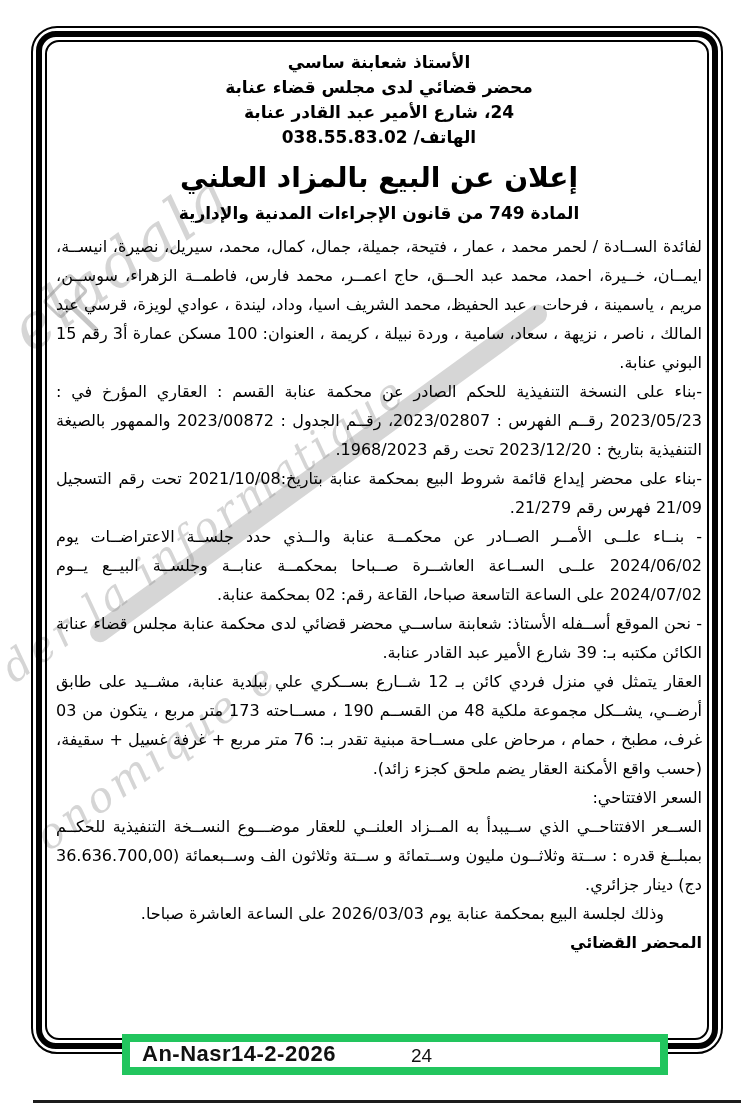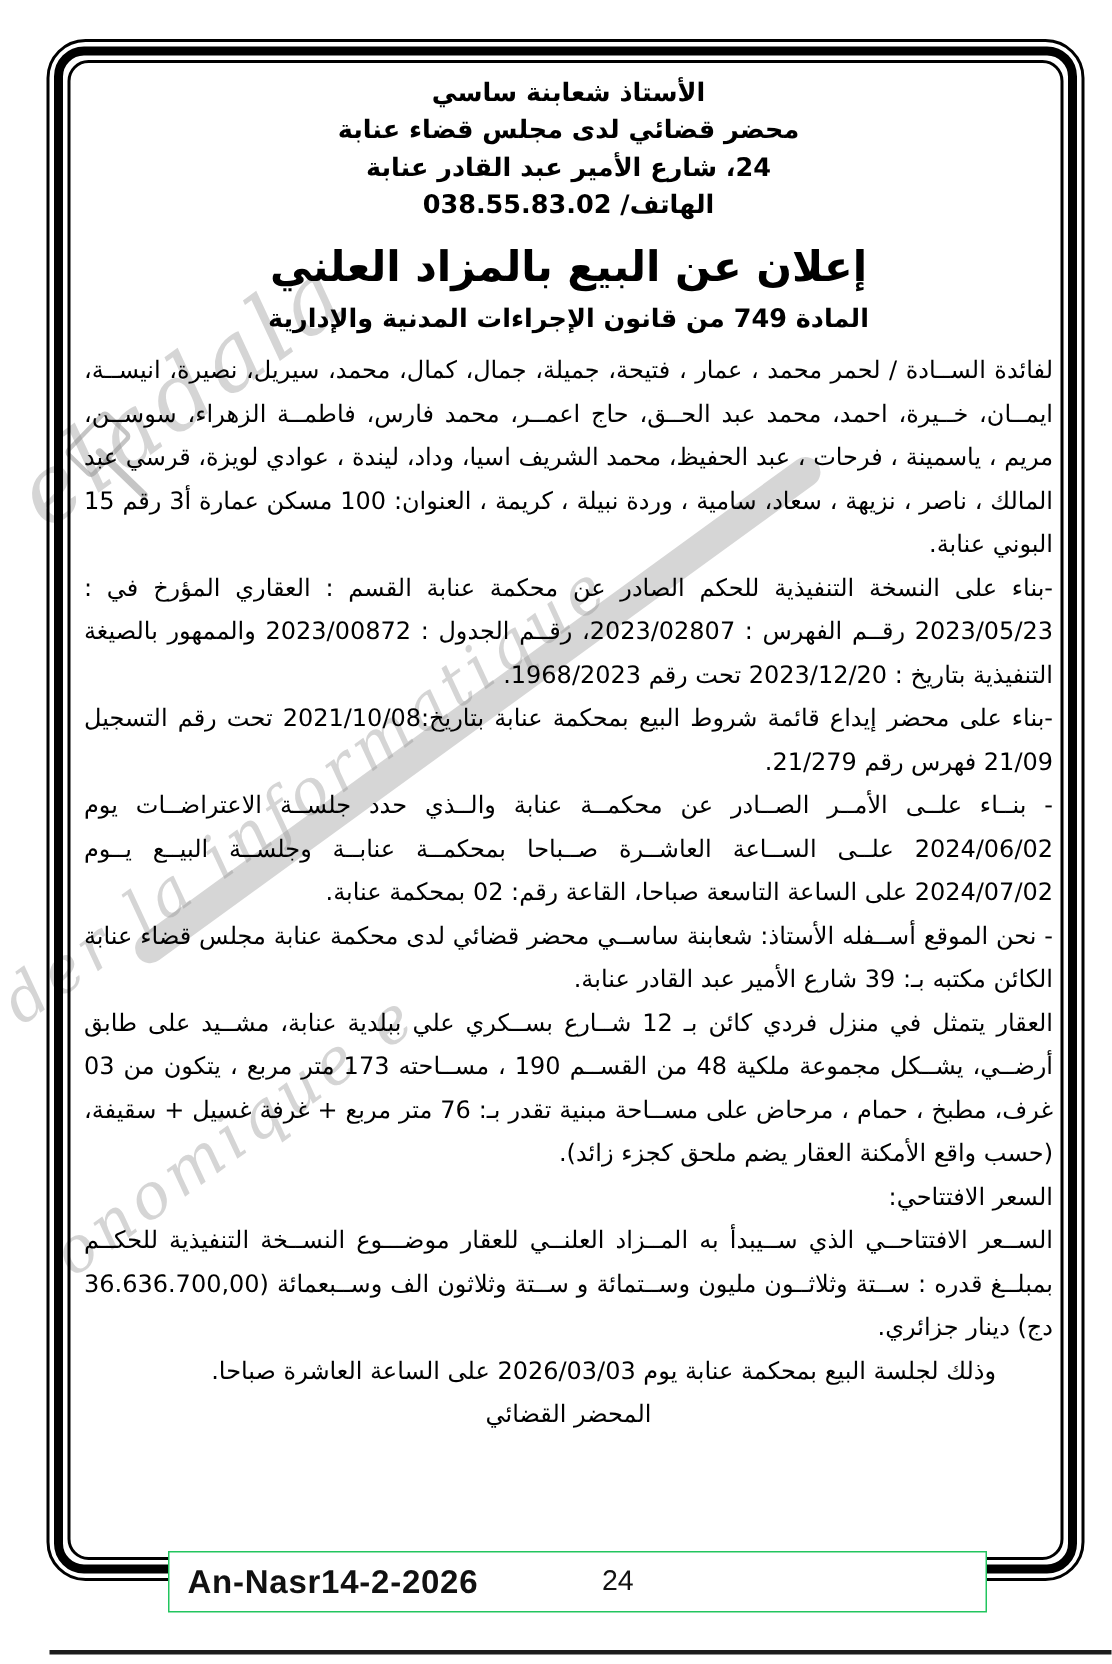--- a/index.html
+++ b/index.html
@@ -60,27 +60,27 @@
     line-height:44px; letter-spacing:1px;
   }
   .subtitle {
     text-align:center; font-weight:bold; font-size:17px; line-height:27px;
     margin-bottom:5px;
   }
   .para {
     margin:0; font-size:16px; line-height:29px; text-align:justify;
   }
   .para.indent { text-indent:38px; }
-  .para.signature { font-weight:normal; text-align:center; font-size:16px; }
+  .para.signature { font-weight:bold; text-align:right; font-size:16px; }
 
   
   .footer-box {
-    position:absolute; left:112px; top:1034px; width:546px; height:41px;
-    background:#fff; border:1px solid #22c55e; box-sizing:border-box;
-    display:flex; align-items:center; z-index:3;
+    position:absolute; left:122px; top:1034px; width:546px; height:41px;
+    background:#fff; border:8px solid #22c55e; box-sizing:border-box;
+    display:flex; align-items:flex-end; z-index:3;
     font-family:"Liberation Sans", sans-serif;
   }
   .pub {
     font-weight:bold; font-size:22px; margin-left:12px; letter-spacing:0.5px;
     color:#111;
   }
   .pagenum {
     position:absolute; left:53%; font-size:19px; color:#111;
   }
 

